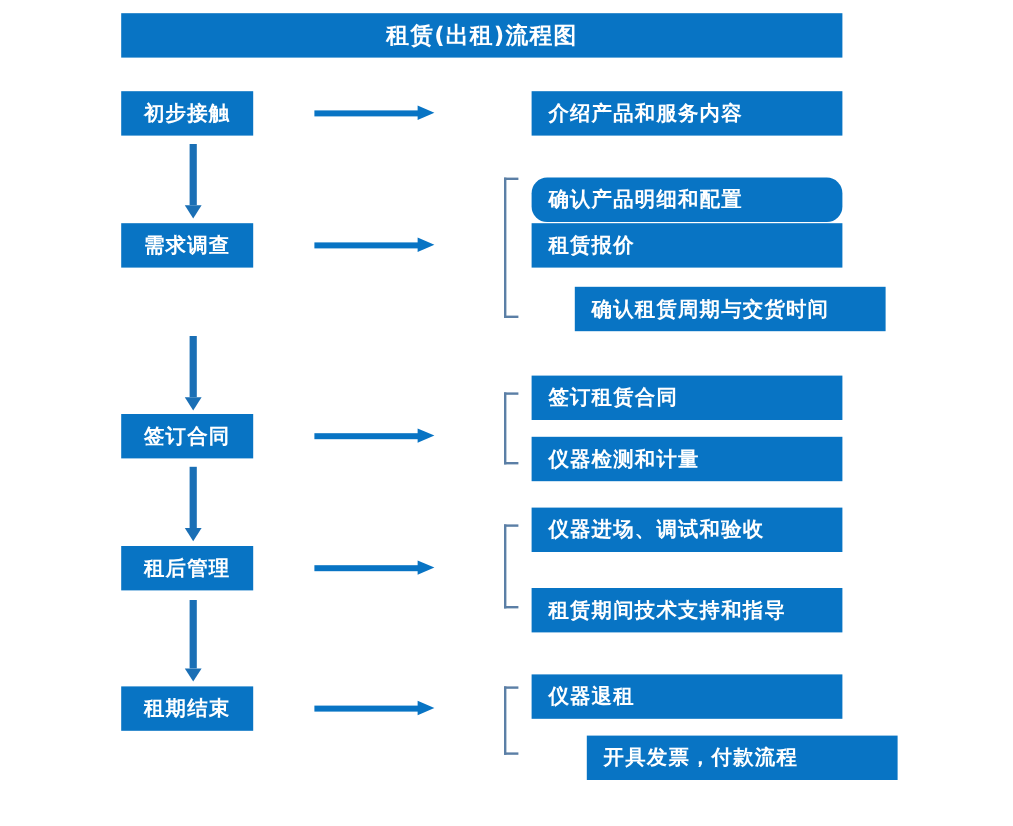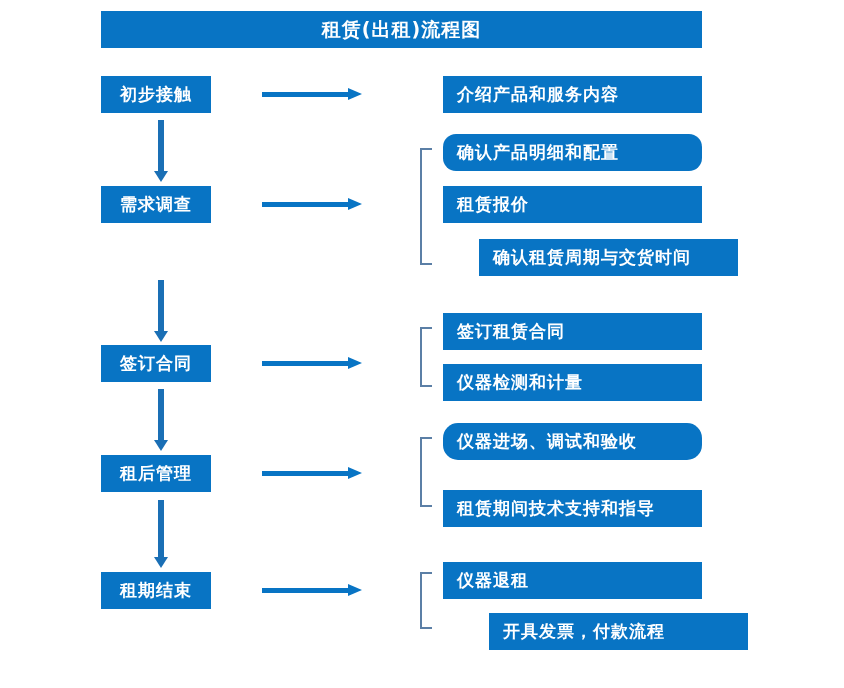--- a/index.html
+++ b/index.html
@@ -165,23 +165,23 @@
     <div class="shaft"></div>
     <div class="head"></div>
   </div>
 
   <div class="bracket" style="top:148px; height:117px;"></div>
   <div class="bracket" style="top:327px; height:60px;"></div>
   <div class="bracket" style="top:437px; height:70px;"></div>
   <div class="bracket" style="top:572px; height:57px;"></div>
 
   <div class="box detail-box" style="top:76px;">介绍产品和服务内容</div>
-  <div class="box detail-box" style="top:134px;border-radius:13px;">确认产品明细和配置</div>
+  <div class="box detail-box" style="top:148px;border-radius:13px;">确认产品明细和配置</div>
   <div class="box detail-box" style="top:186px;">租赁报价</div>
   <div class="box detail-box" style="top:239px;margin-left:36px;">确认租赁周期与交货时间</div>
   <div class="box detail-box" style="top:313px;">签订租赁合同</div>
   <div class="box detail-box" style="top:364px;">仪器检测和计量</div>
-  <div class="box detail-box" style="top:423px;border-radius:15px;">仪器进场、调试和验收</div>
+  <div class="box detail-box" style="top:423px;">仪器进场、调试和验收</div>
   <div class="box detail-box" style="top:490px;">租赁期间技术支持和指导</div>
   <div class="box detail-box" style="top:562px;">仪器退租</div>
   <div class="box detail-box" style="top:613px;margin-left:46px;">开具发票，付款流程</div>
 
 </div>
 
 </body></html>

